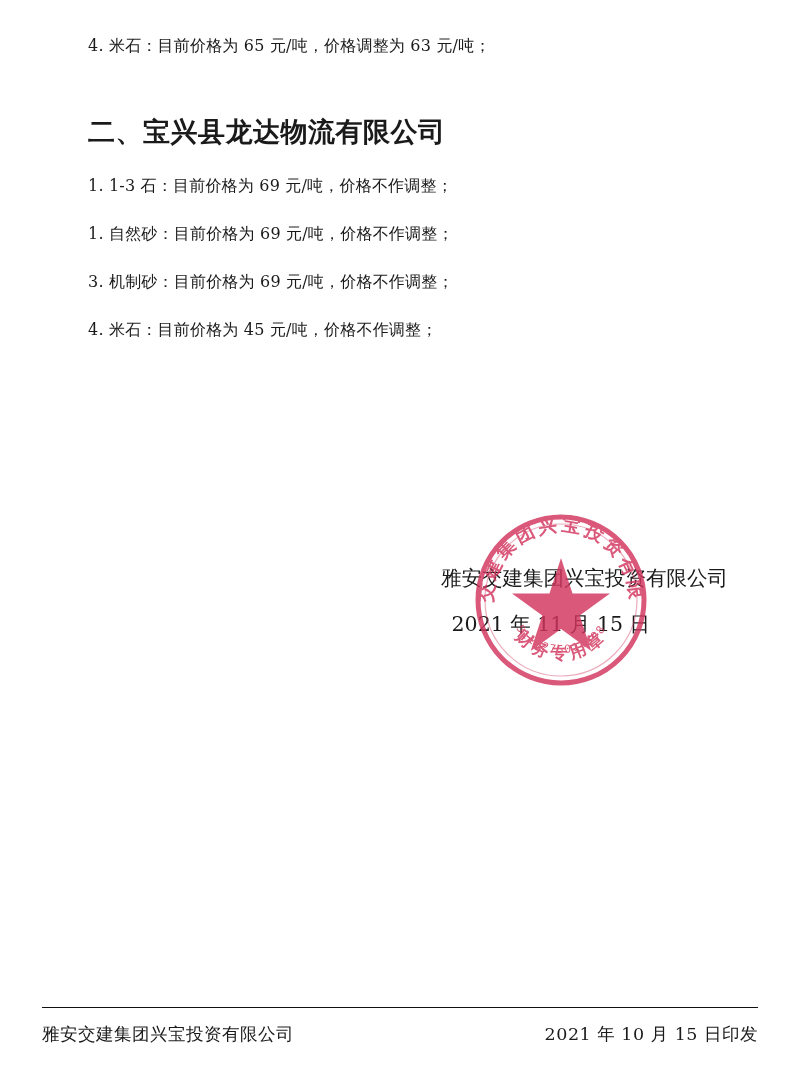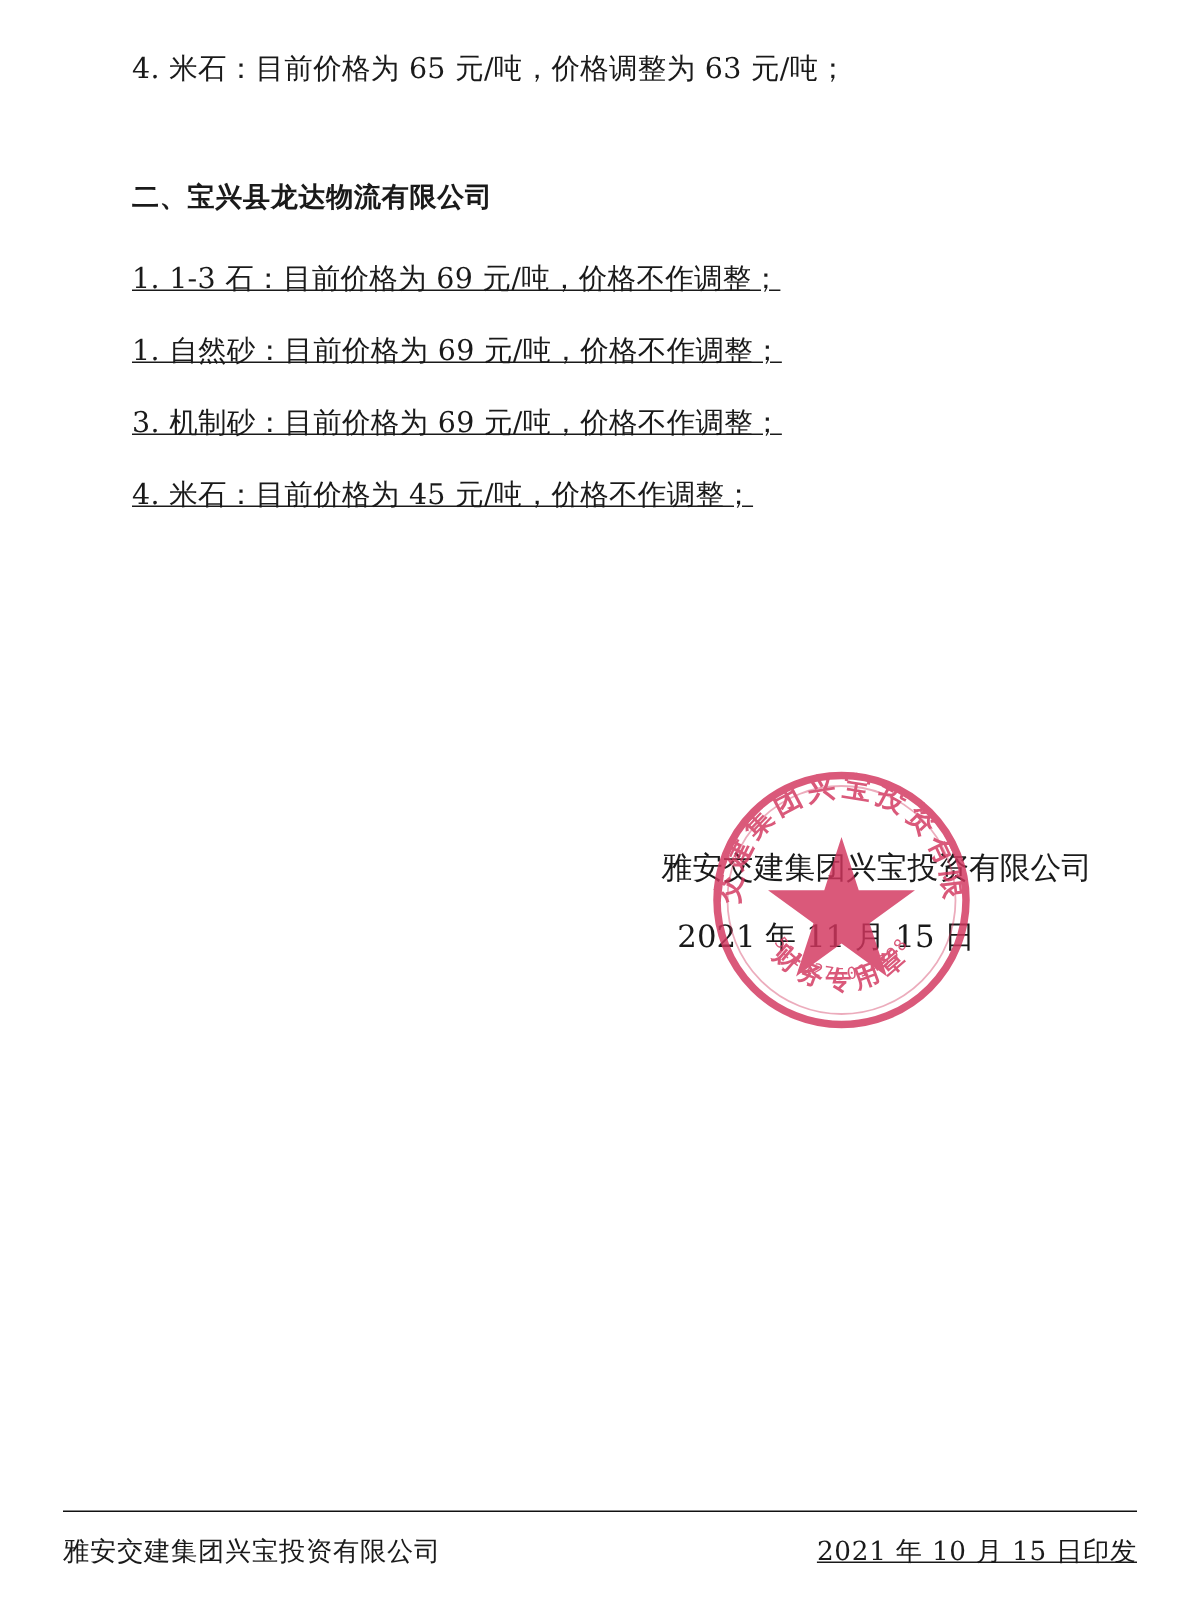--- a/index.html
+++ b/index.html
@@ -22,37 +22,36 @@
     box-sizing: border-box;
     padding: 0;
   }
   .body-block {
     position: absolute;
     left: 88px;
     top: 22px;
     width: 624px;
   }
   .para {
-    font-size: 19px;
+    font-size: 16px;
     line-height: 48px;
     letter-spacing: 0.2px;
     white-space: nowrap;
   }
   .section-head {
-    font-size: 18px;
+    font-size: 27px;
     font-weight: bold;
     line-height: 48px;
     margin-top: 38px;
     margin-bottom: 6px;
     letter-spacing: 0.5px;
     white-space: nowrap;
   }
   .indent {
     padding-left: 0px;
-    text-decoration: underline;
   }
   .sign-block {
     position: absolute;
     right: 72px;
     top: 555px;
     width: 400px;
     text-align: right;
   }
   .sign-line {
     font-size: 20.5px;
@@ -83,21 +82,21 @@
     left: 42px;
     top: 1022px;
     width: 716px;
     display: flex;
     justify-content: space-between;
     align-items: center;
     font-size: 17.5px;
     white-space: nowrap;
   }
   .footer-left { letter-spacing: 0.5px; }
-  .footer-right { letter-spacing: 0.5px; text-decoration: underline; }
+  .footer-right { letter-spacing: 0.5px; }
 </style>
 </head>
 <body>
 
 <div class="page">
 
   <div class="body-block">
     <div class="para">4. 米石：目前价格为 65 元/吨，价格调整为 63 元/吨；</div>
 
     <div class="section-head">二、宝兴县龙达物流有限公司</div>

